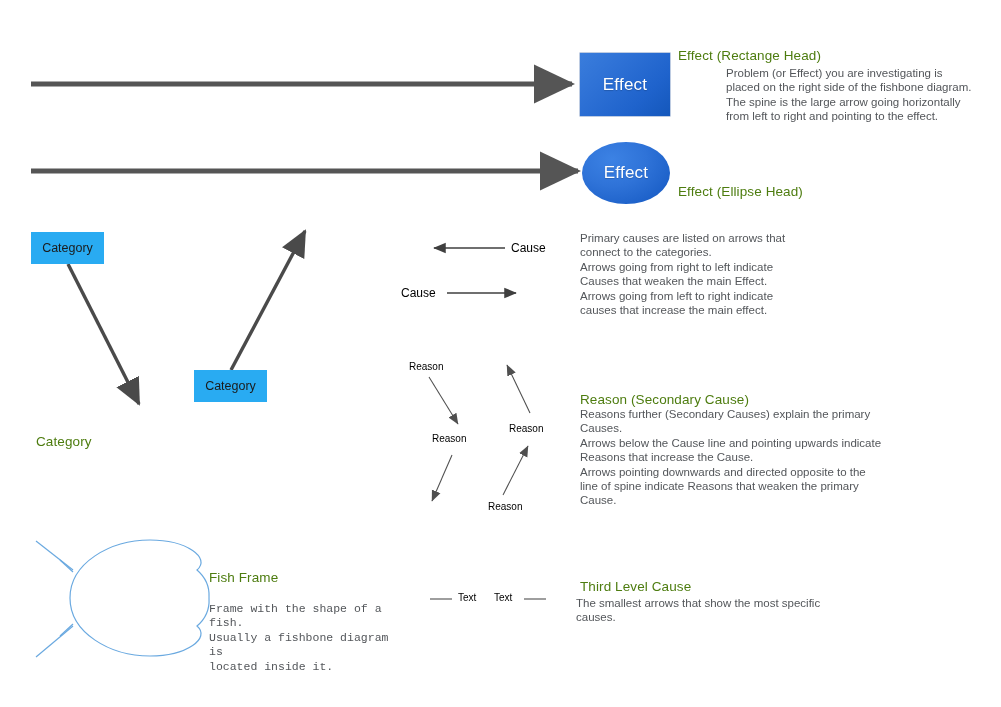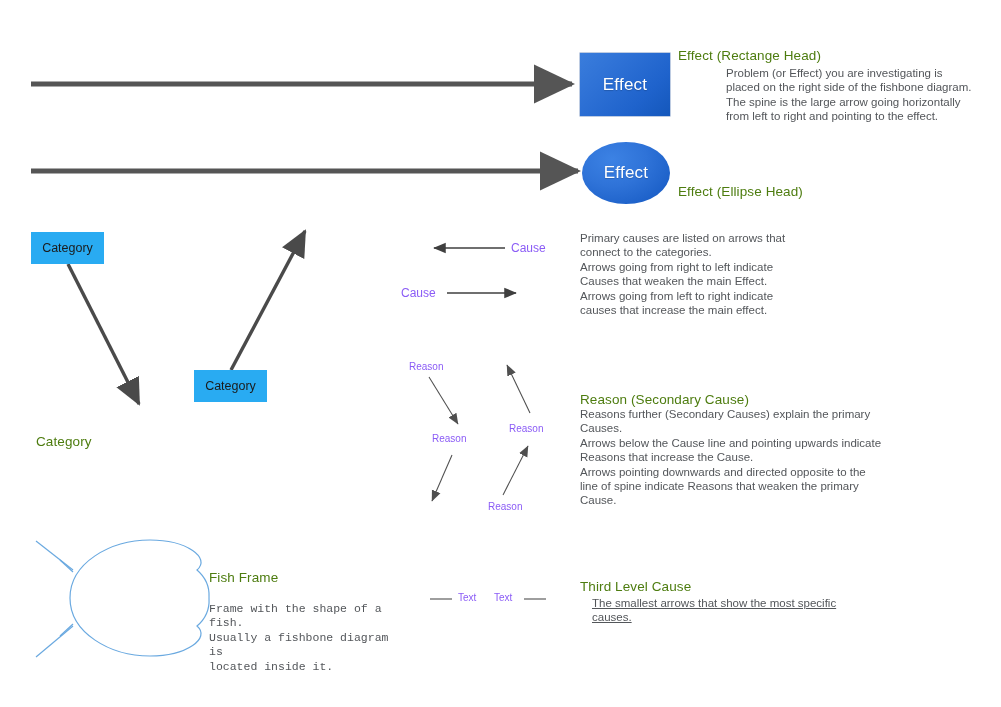--- a/index.html
+++ b/index.html
@@ -89,21 +89,21 @@
     color: #1b1b1b;
     font-size: 12.5px;
   }
   #category-box-1 { left: 31px; top: 232px; width: 73px; height: 32px; }
   #category-box-2 { left: 194px; top: 370px; width: 73px; height: 32px; }
 
   
   .mini-label {
     position: absolute;
     font-size: 12px;
-    color: #8b5cf6;
+    color: #000000;
     white-space: nowrap;
   }
   .mini-label.sm {
     font-size: 10px;
   }
 </style>
 </head>
 <body>
 
 <div id="canvas">
@@ -252,16 +252,16 @@
 Arrows pointing downwards and directed opposite to the
 line of spine indicate Reasons that weaken the primary
 Cause.</div>
 
   <div class="legend-title" style="left:209px; top:570px;">Fish Frame</div>
   <div class="legend-body" style="left:209px; top:602px; width:200px;font-family:Liberation Mono, monospace;">Frame with the shape of a fish.
 Usually a fishbone diagram is
 located inside it.</div>
 
   <div class="legend-title" style="left:580px; top:579px;text-align:right;">Third Level Cause</div>
-  <div class="legend-body" style="left:592px; top:596px; width:300px;text-decoration:underline;">The smallest arrows that show the most specific
+  <div class="legend-body" style="left:576px; top:596px; width:300px;">The smallest arrows that show the most specific
 causes.</div>
 
 </div>
 
 </body></html>

